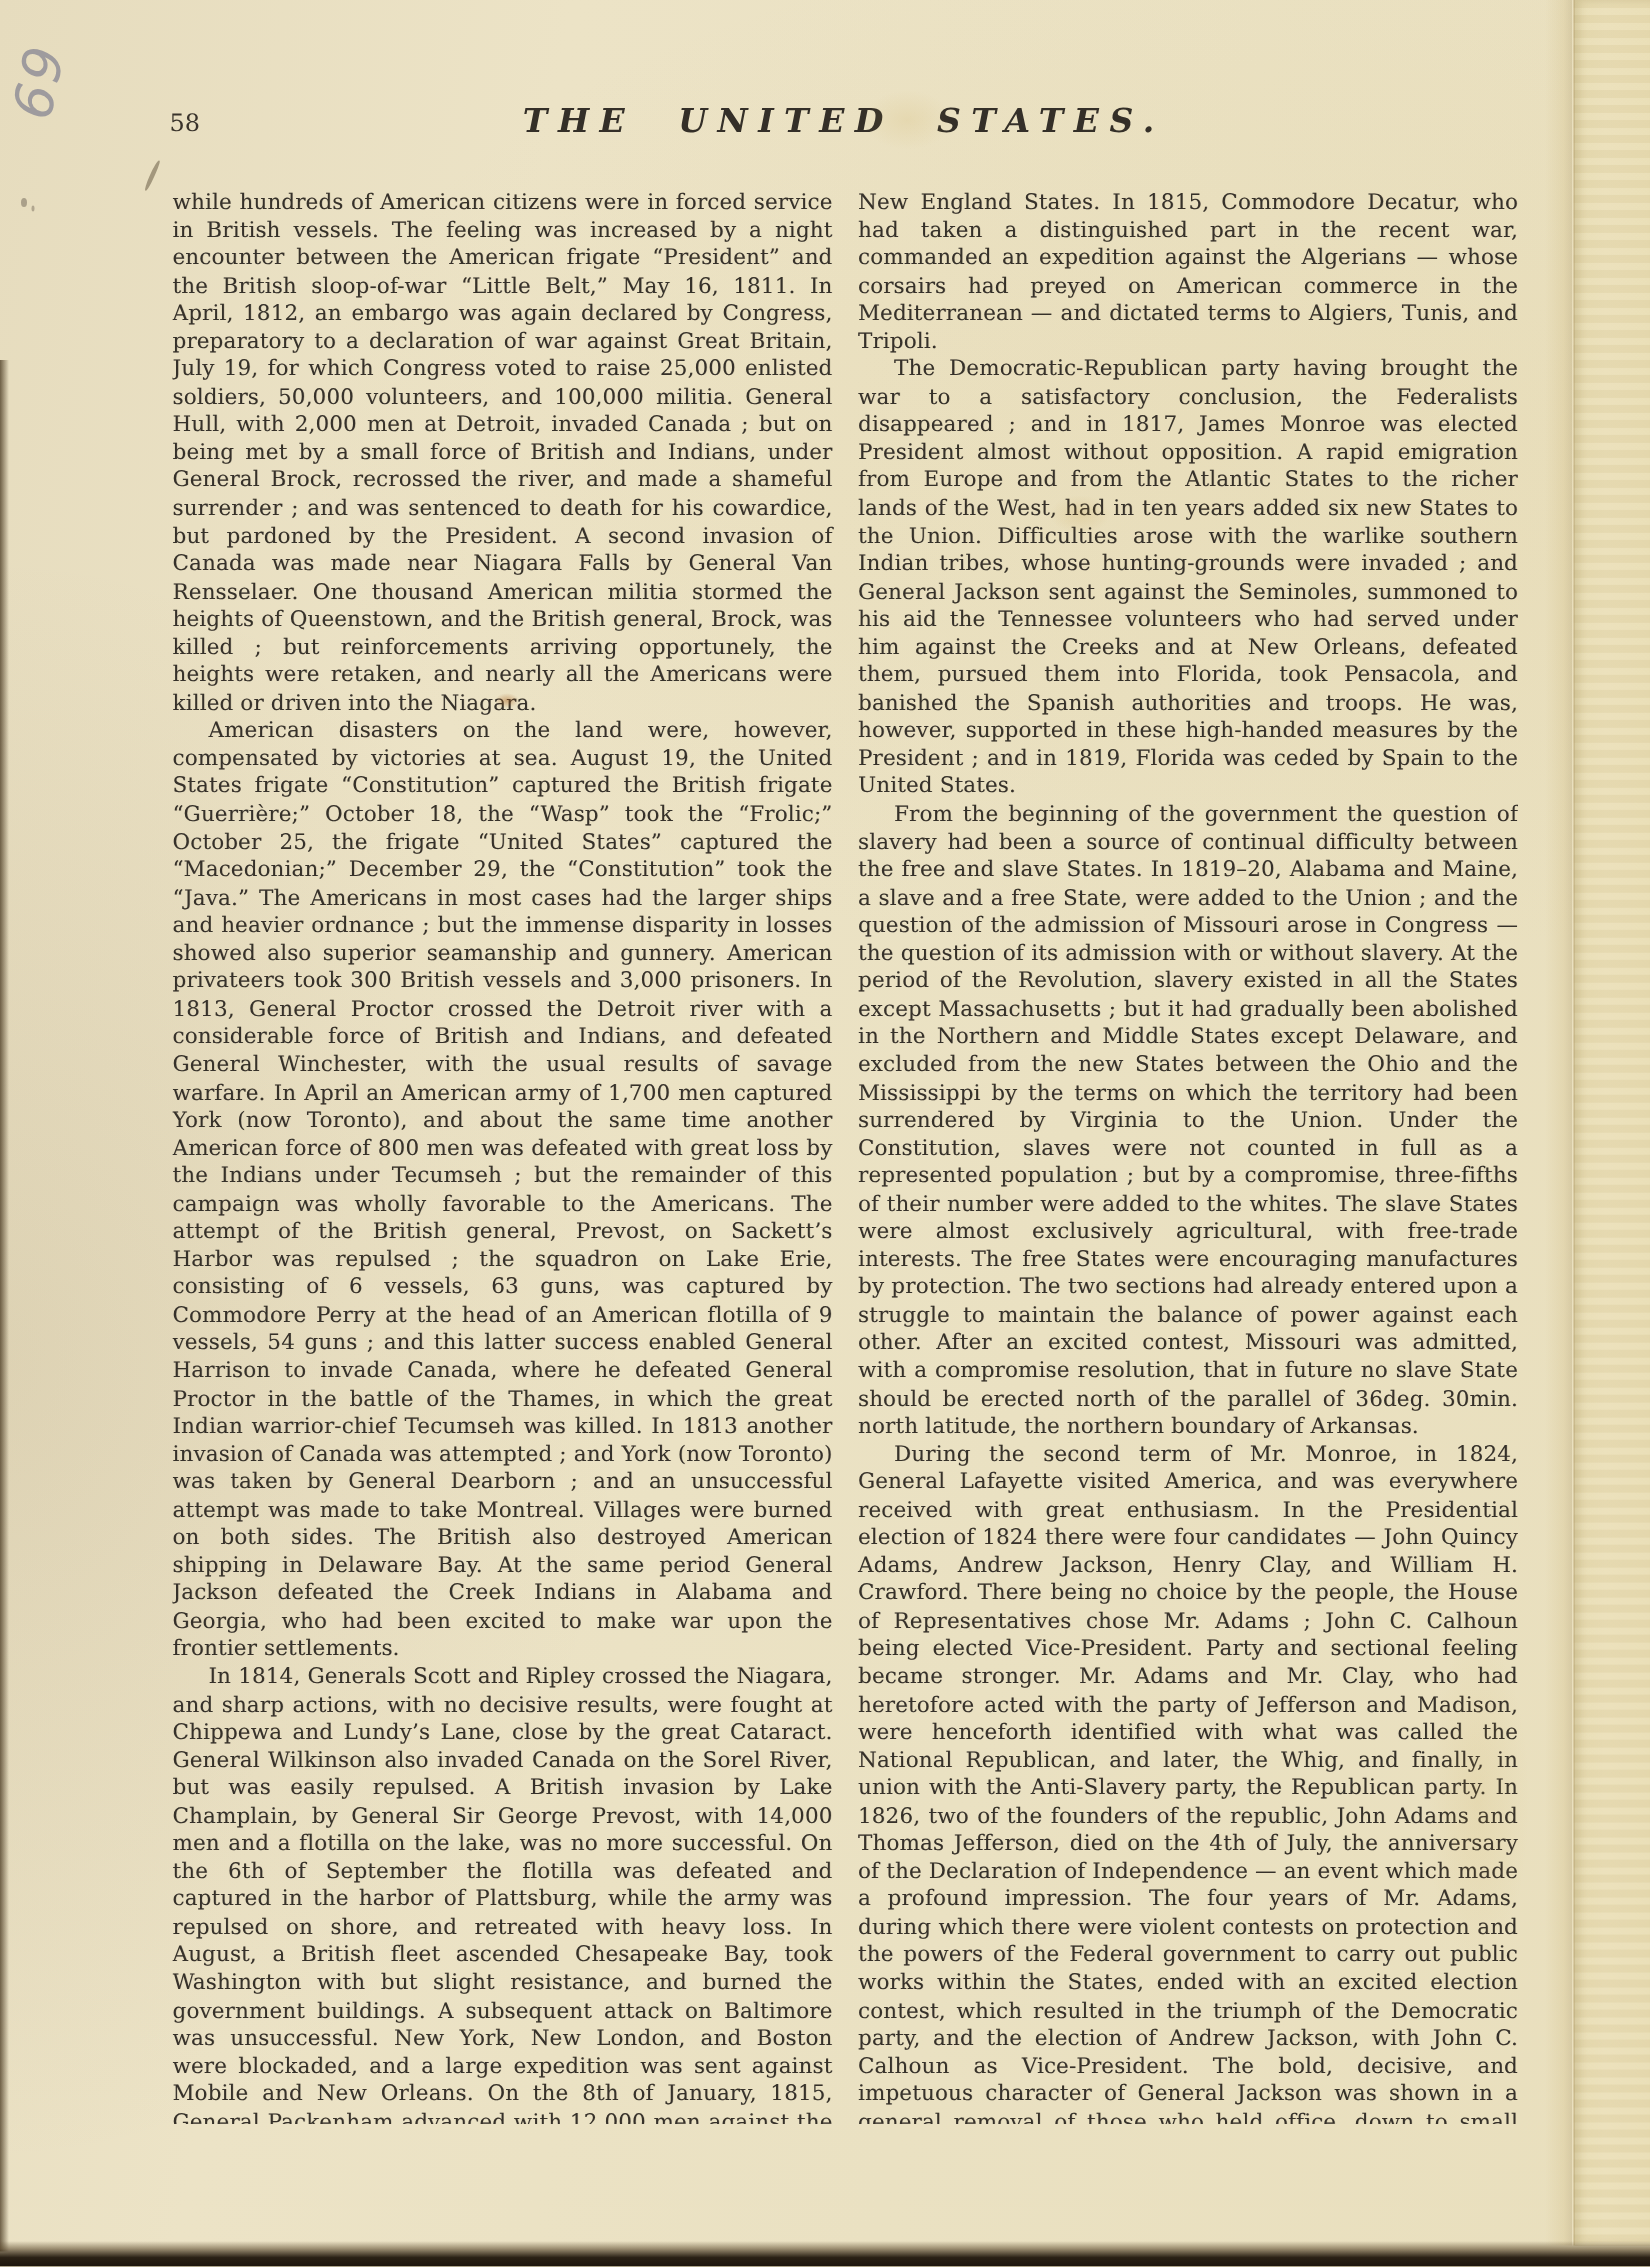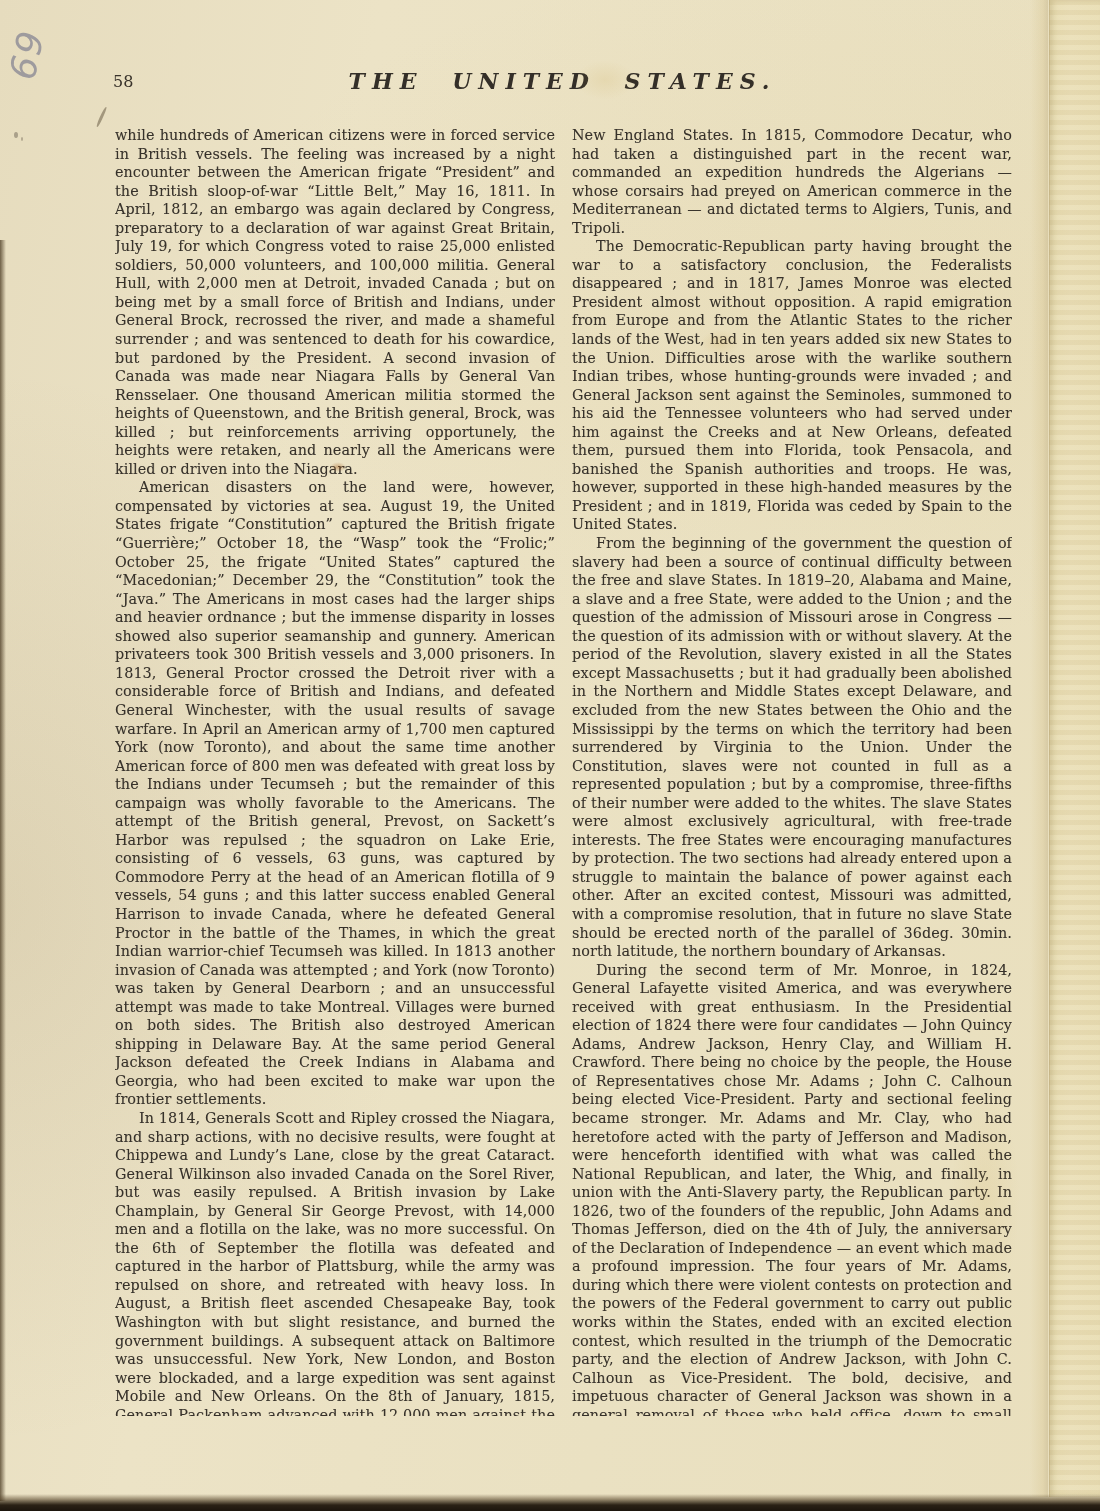--- a/index.html
+++ b/index.html
@@ -147,21 +147,21 @@
     <h1 class="title">THE UNITED STATES.</h1>
   </div>
 
   <div class="columns">
     <div class="col">
       <p>while hundreds of American citizens were in forced service in British vessels.  The feeling was increased by a night encounter between the American frigate “President” and the British sloop-of-war “Little Belt,” May 16, 1811.  In April, 1812, an embargo was again declared by Congress, preparatory to a declaration of war against Great Britain, July 19, for which Congress voted to raise 25,000 enlisted soldiers, 50,000 volunteers, and 100,000 militia. General Hull, with 2,000 men at Detroit, invaded Canada ; but on being met by a small force of British and Indians, under General Brock, recrossed the river, and made a shameful surrender ; and was sentenced to death for his cowardice, but pardoned by the President.  A second invasion of Canada was made near Niagara Falls by General Van Rensselaer.  One thousand American militia stormed the heights of Queenstown, and the British general, Brock, was killed ; but reinforcements arriving opportunely, the heights were retaken, and nearly all the Americans were killed or driven into the Niagara.</p>
       <p class="indent">American disasters on the land were, however, compensated by victories at sea.  August 19, the United States frigate “Constitution” captured the British frigate “Guerrière;”  October 18, the “Wasp” took the “Frolic;”  October 25, the frigate “United States” captured the “Macedonian;”  December 29, the “Constitution” took the “Java.”  The Americans in most cases had the larger ships and heavier ordnance ; but the immense disparity in losses showed also superior seamanship and gunnery.  American privateers took 300 British vessels and 3,000 prisoners.  In 1813, General Proctor crossed the Detroit river with a considerable force of British and Indians, and defeated General Winchester, with the usual results of savage warfare.  In April an American army of 1,700 men captured York (now Toronto), and about the same time another American force of 800 men was defeated with great loss by the Indians under Tecumseh ; but the remainder of this campaign was wholly favorable to the Americans.  The attempt of the British general, Prevost, on Sackett’s Harbor was repulsed ; the squadron on Lake Erie, consisting of 6 vessels, 63 guns, was captured by Commodore Perry at the head of an American flotilla of 9 vessels, 54 guns ; and this latter success enabled General Harrison to invade Canada, where he defeated General Proctor in the battle of the Thames, in which the great Indian warrior-chief Tecumseh was killed.  In 1813 another invasion of Canada was attempted ; and York (now Toronto) was taken by General Dearborn ; and an unsuccessful attempt was made to take Montreal.  Villages were burned on both sides. The British also destroyed American shipping in Delaware Bay. At the same period General Jackson defeated the Creek Indians in Alabama and Georgia, who had been excited to make war upon the frontier settlements.</p>
       <p class="indent">In 1814, Generals Scott and Ripley crossed the Niagara, and sharp actions, with no decisive results, were fought at Chippewa and Lundy’s Lane, close by the great Cataract.  General Wilkinson also invaded Canada on the Sorel River, but was easily repulsed.  A British invasion by Lake Champlain, by General Sir George Prevost, with 14,000 men and a flotilla on the lake, was no more successful.  On the 6th of September the flotilla was defeated and captured in the harbor of Plattsburg, while the army was repulsed on shore, and retreated with heavy loss.  In August, a British fleet ascended Chesapeake Bay, took Washington with but slight resistance, and burned the government buildings.  A subsequent attack on Baltimore was unsuccessful.  New York, New London, and Boston were blockaded, and a large expedition was sent against Mobile and New Orleans.  On the 8th of January, 1815, General Packenham advanced with 12,000 men against the latter city, which was defended by General Jackson, at the head of 6,000 militia, chiefly from Tennessee and Kentucky, aided by a small force of artillery, recruited from the Barataria pirates.  The Americans were sheltered by a breastwork of cotton-bales, and the British assault was met with so deadly a fire of riflemen, that it was repulsed with the loss of General Packenham and several officers, with 700 killed and 1,000 wounded ; while the entire American loss is stated to have only amounted to 71.  This ill-planned action was fought more than a month after peace had been concluded between England and America, and was followed by two naval actions in February and March.  Though during this contest fortune at first favored the Americans on the high seas, she changed sides completely from June, 1813.  June 1, the “Chesapeake” was taken by the “Shannon ;”  June 3, the “Growler” and “Eagle” were captured by British gunboats ; the “Argus” was taken by the “Pelican,” August 14 ;  the “Essex,” by the “Phœbe” and “Cherub,” March 29, 1814 ;  the “President” by the “Endymion,” January 15, 1815 ;  the only counterbalancing success being the sinking of the British sloop “Avon” by the “Wasp,” September 8, 1814.  In December, 1814, the Federalists of New England held a convention at Hartford in opposition to the war and the administration, and threatened a secession of the</p>
     </div>
     <div class="col">
-      <p>New England States.  In 1815, Commodore Decatur, who had taken a distinguished part in the recent war, commanded an expedition hundreds the Algerians — whose corsairs had preyed on American commerce in the Mediterranean — and dictated terms to Algiers, Tunis, and Tripoli.</p>
+      <p>New England States.  In 1815, Commodore Decatur, who had taken a distinguished part in the recent war, commanded an expedition against the Algerians — whose corsairs had preyed on American commerce in the Mediterranean — and dictated terms to Algiers, Tunis, and Tripoli.</p>
       <p class="indent">The Democratic-Republican party having brought the war to a satisfactory conclusion, the Federalists disappeared ; and in 1817, James Monroe was elected President almost without opposition. A rapid emigration from Europe and from the Atlantic States to the richer lands of the West, had in ten years added six new States to the Union.  Difficulties arose with the warlike southern Indian tribes, whose hunting-grounds were invaded ; and General Jackson sent against the Seminoles, summoned to his aid the Tennessee volunteers who had served under him against the Creeks and at New Orleans, defeated them, pursued them into Florida, took Pensacola, and banished the Spanish authorities and troops.  He was, however, supported in these high-handed measures by the President ; and in 1819, Florida was ceded by Spain to the United States.</p>
       <p class="indent">From the beginning of the government the question of slavery had been a source of continual difficulty between the free and slave States.  In 1819–20, Alabama and Maine, a slave and a free State, were added to the Union ; and the question of the admission of Missouri arose in Congress — the question of its admission with or without slavery.  At the period of the Revolution, slavery existed in all the States except Massachusetts ; but it had gradually been abolished in the Northern and Middle States except Delaware, and excluded from the new States between the Ohio and the Mississippi by the terms on which the territory had been surrendered by Virginia to the Union.  Under the Constitution, slaves were not counted in full as a represented population ; but by a compromise, three-fifths of their number were added to the whites. The slave States were almost exclusively agricultural, with free-trade interests.  The free States were encouraging manufactures by protection.  The two sections had already entered upon a struggle to maintain the balance of power against each other. After an excited contest, Missouri was admitted, with a compromise resolution, that in future no slave State should be erected north of the parallel of 36deg. 30min. north latitude, the northern boundary of Arkansas.</p>
       <p class="indent">During the second term of Mr. Monroe, in 1824, General Lafayette visited America, and was everywhere received with great enthusiasm.  In the Presidential election of 1824 there were four candidates — John Quincy Adams, Andrew Jackson, Henry Clay, and William H. Crawford.  There being no choice by the people, the House of Representatives chose Mr. Adams ; John C. Calhoun being elected Vice-President.  Party and sectional feeling became stronger.  Mr. Adams and Mr. Clay, who had heretofore acted with the party of Jefferson and Madison, were henceforth identified with what was called the National Republican, and later, the Whig, and finally, in union with the Anti-Slavery party, the Republican party.  In 1826, two of the founders of the republic, John Adams and Thomas Jefferson, died on the 4th of July, the anniversary of the Declaration of Independence — an event which made a profound impression.  The four years of Mr. Adams, during which there were violent contests on protection and the powers of the Federal government to carry out public works within the States, ended with an excited election contest, which resulted in the triumph of the Democratic party, and the election of Andrew Jackson, with John C. Calhoun as Vice-President.  The bold, decisive, and impetuous character of General Jackson was shown in a general removal of those who held office, down to small post-masters and tidewaiters, under the late administration, and the appointment of his own partisans.  An act for the rechartering of the United States Bank was met by a veto of the President, who declared it unconstitutional and dangerous.  In 1832 an Indian war, called the Black Hawk War, broke out in Wisconsin ; but the passing of a high protective tariff act by Congress caused a more serious trouble.  The State of South Carolina declared the act unconstitutional, and therefore null and void, threatening to withdraw from the Union if an attempt were made to collect the duties on foreign importations.  The President prepared to execute the laws by force ; Mr. Calhoun resigned his office of Vice-President, and asserted the doctrine of State-rights, including the right of secession, in the Senate.  A collision seemed imminent, when the affair was settled by a compromise bill, introduced by Henry Clay, providing for a gradual reduction of duties until 1843, when they should not exceed 20 per cent. ad valorem.</p>
 
     </div>
   </div>
 
   <div class="stain s1"></div>
   <div class="stain s2"></div>
   <div class="stain s3"></div>

